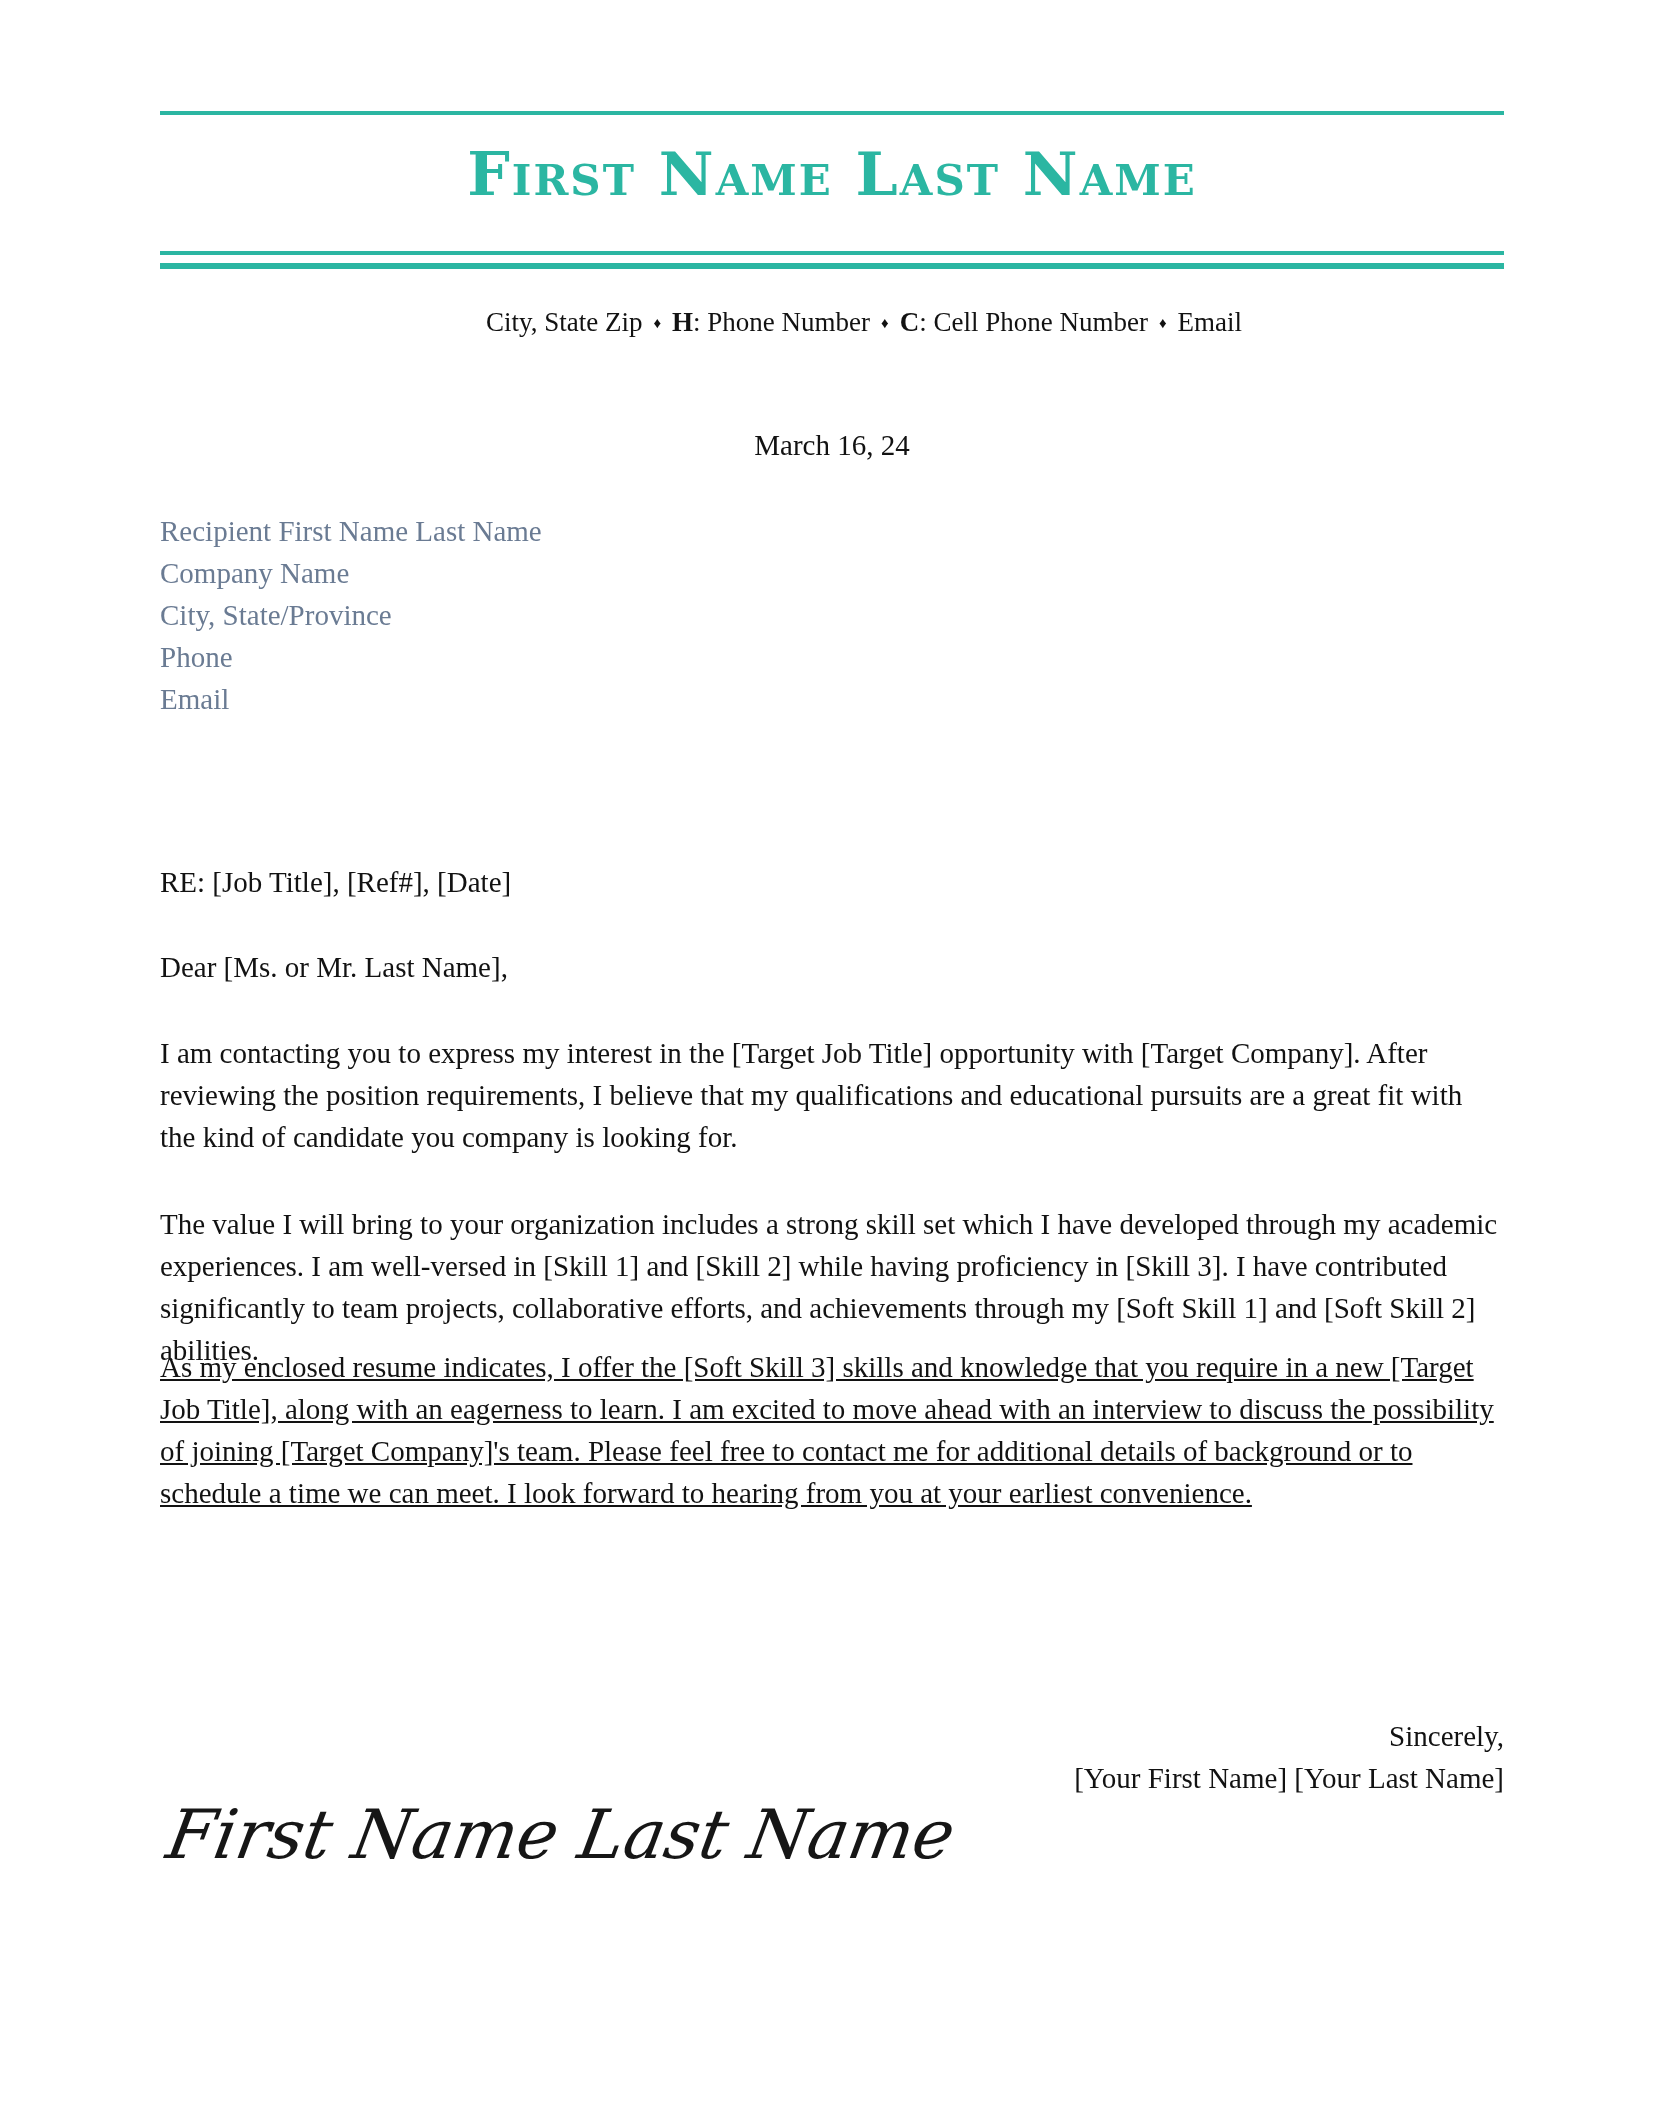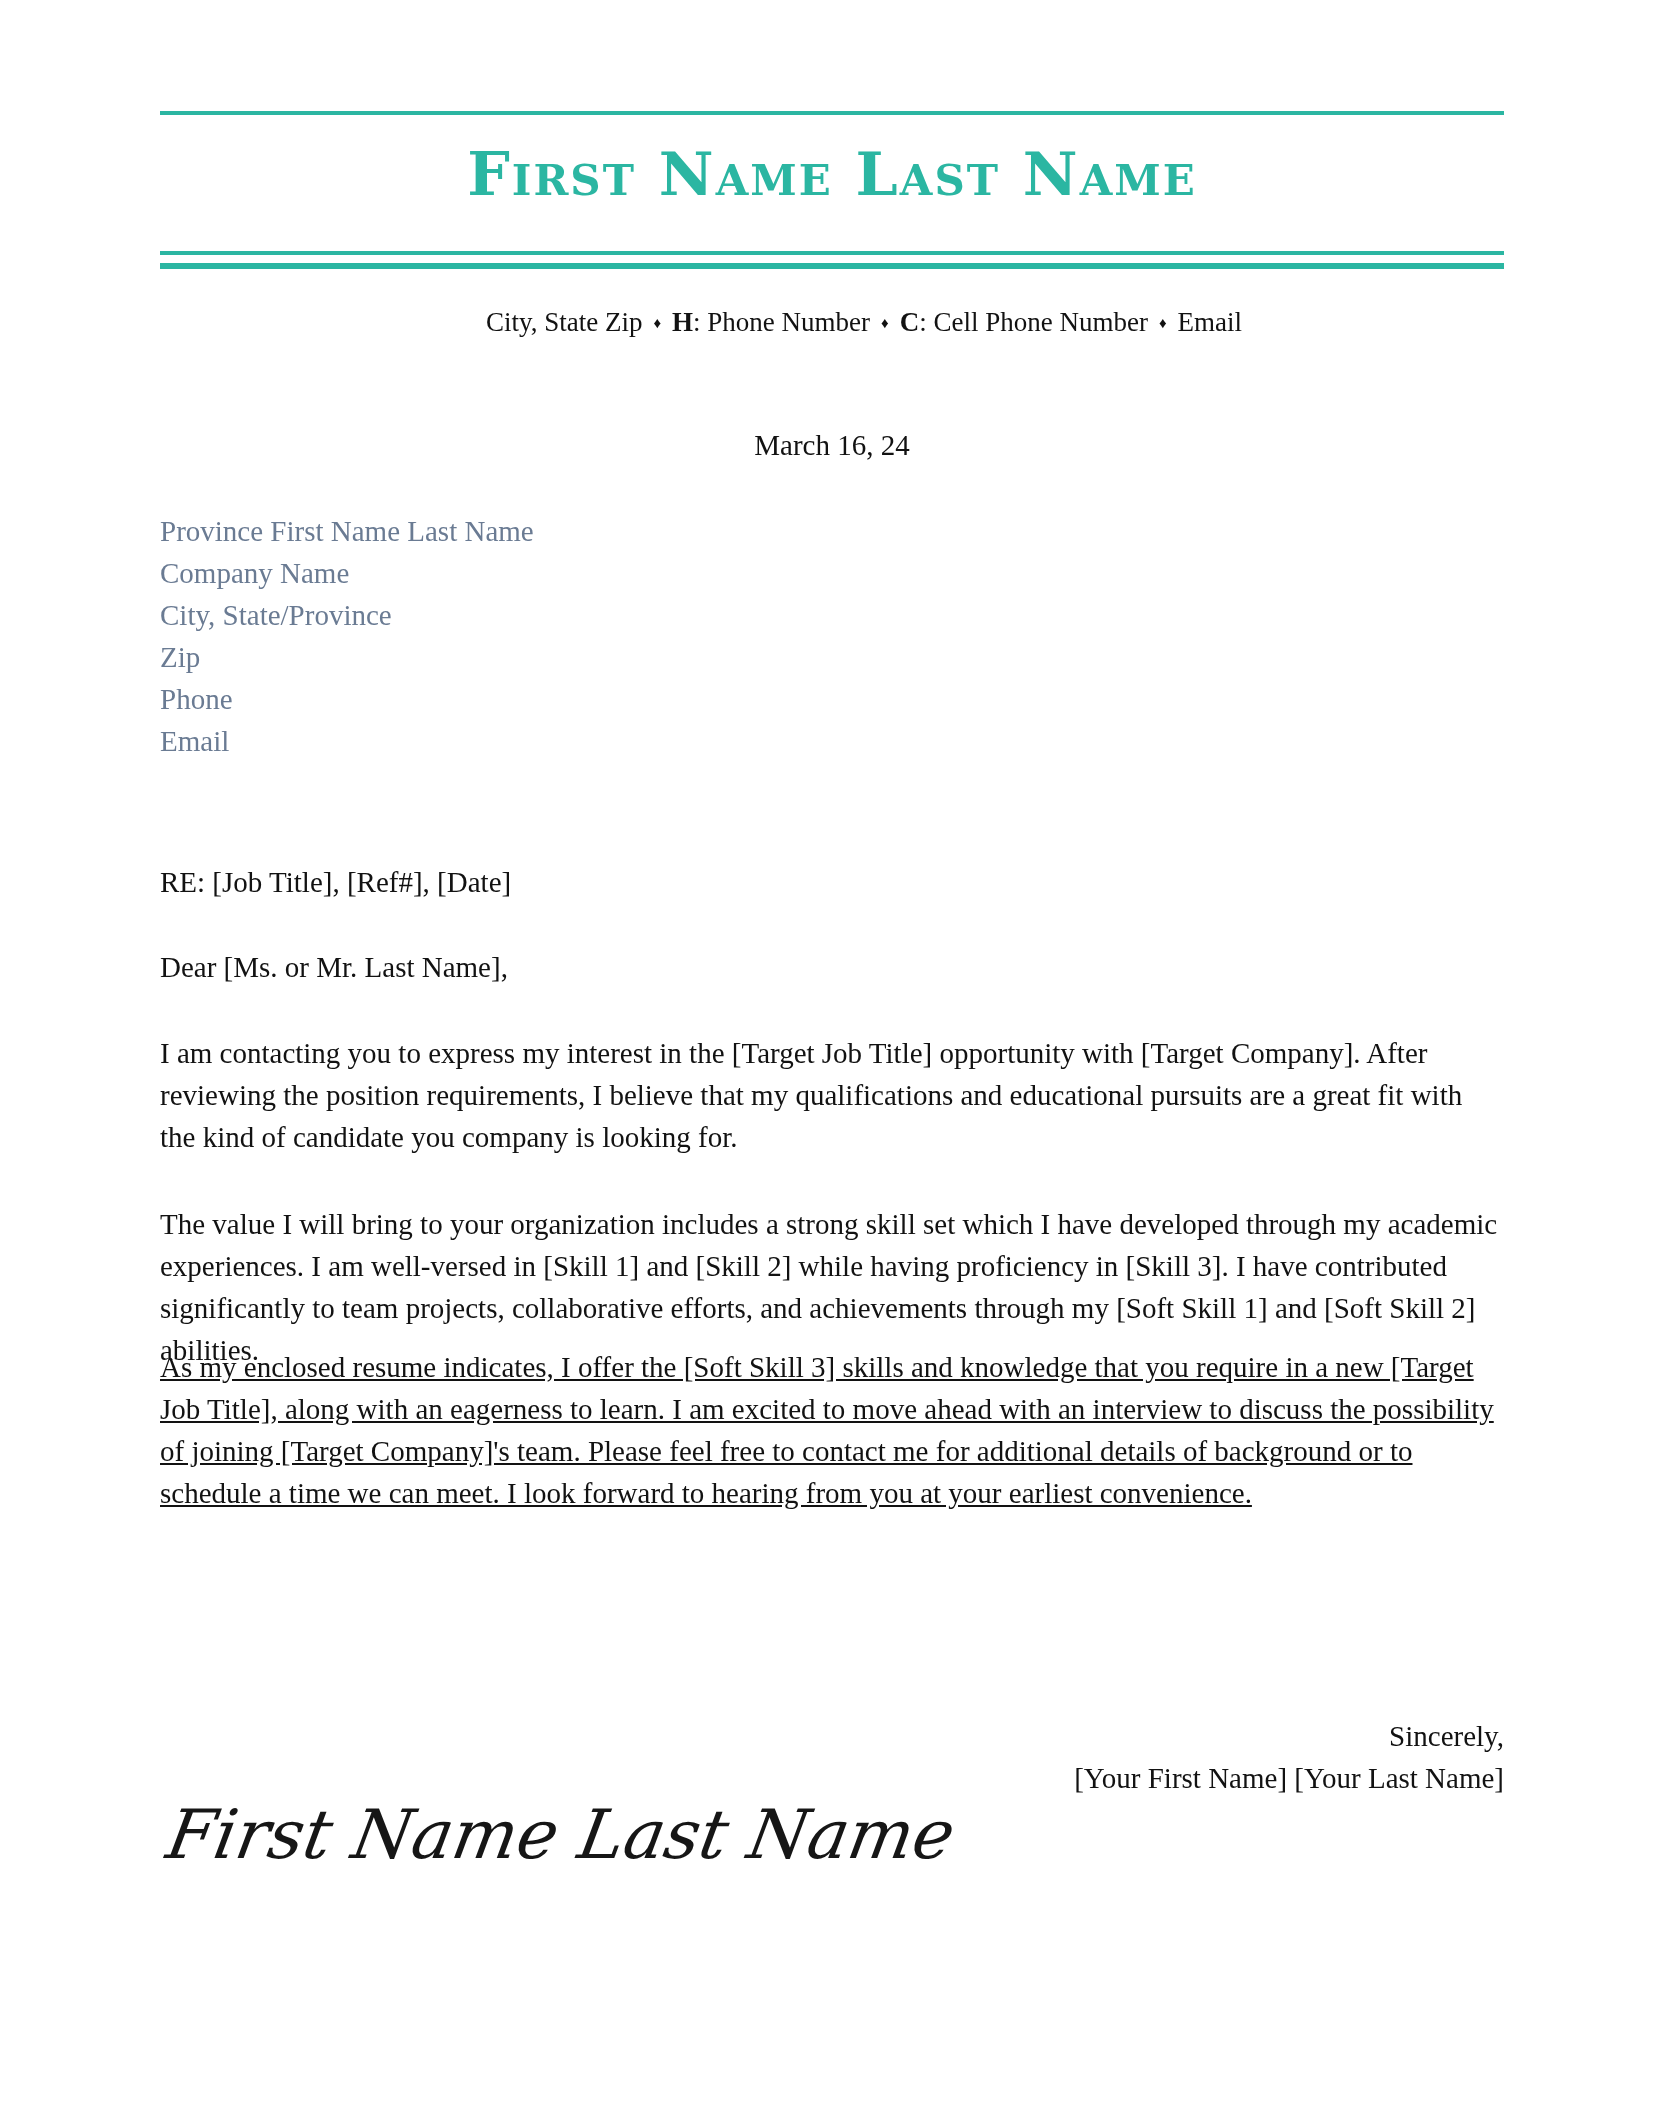--- a/index.html
+++ b/index.html
@@ -107,24 +107,23 @@
   <div class="rule rule-mid-1"></div>
   <div class="rule rule-mid-2"></div>
 
   <div class="contact-line">
     <span>City, State Zip</span><span class="sep">♦</span><span class="bold">H</span><span>: Phone Number</span><span class="sep">♦</span><span class="bold">C</span><span>: Cell Phone Number</span><span class="sep">♦</span><span>Email</span>
   </div>
 
   <div class="text-block date-line">March 16, 24</div>
 
   <div class="text-block recipient-block">
-    <div>Province First Name Last Name</div>
+    <div>Recipient First Name Last Name</div>
     <div>Company Name</div>
     <div>City, State/Province</div>
-    <div>Zip</div>
     <div>Phone</div>
     <div>Email</div>
   </div>
 
   <div class="text-block subject-line">RE: [Job Title], [Ref#], [Date]</div>
 
   <div class="text-block salutation-line">Dear [Ms. or Mr. Last Name],</div>
 
   <p class="text-block para-1">I am contacting you to express my interest in the [Target Job Title] opportunity with [Target Company]. After reviewing the position requirements, I believe that my qualifications and educational pursuits are a great fit with the kind of candidate you company is looking for.</p>
 

